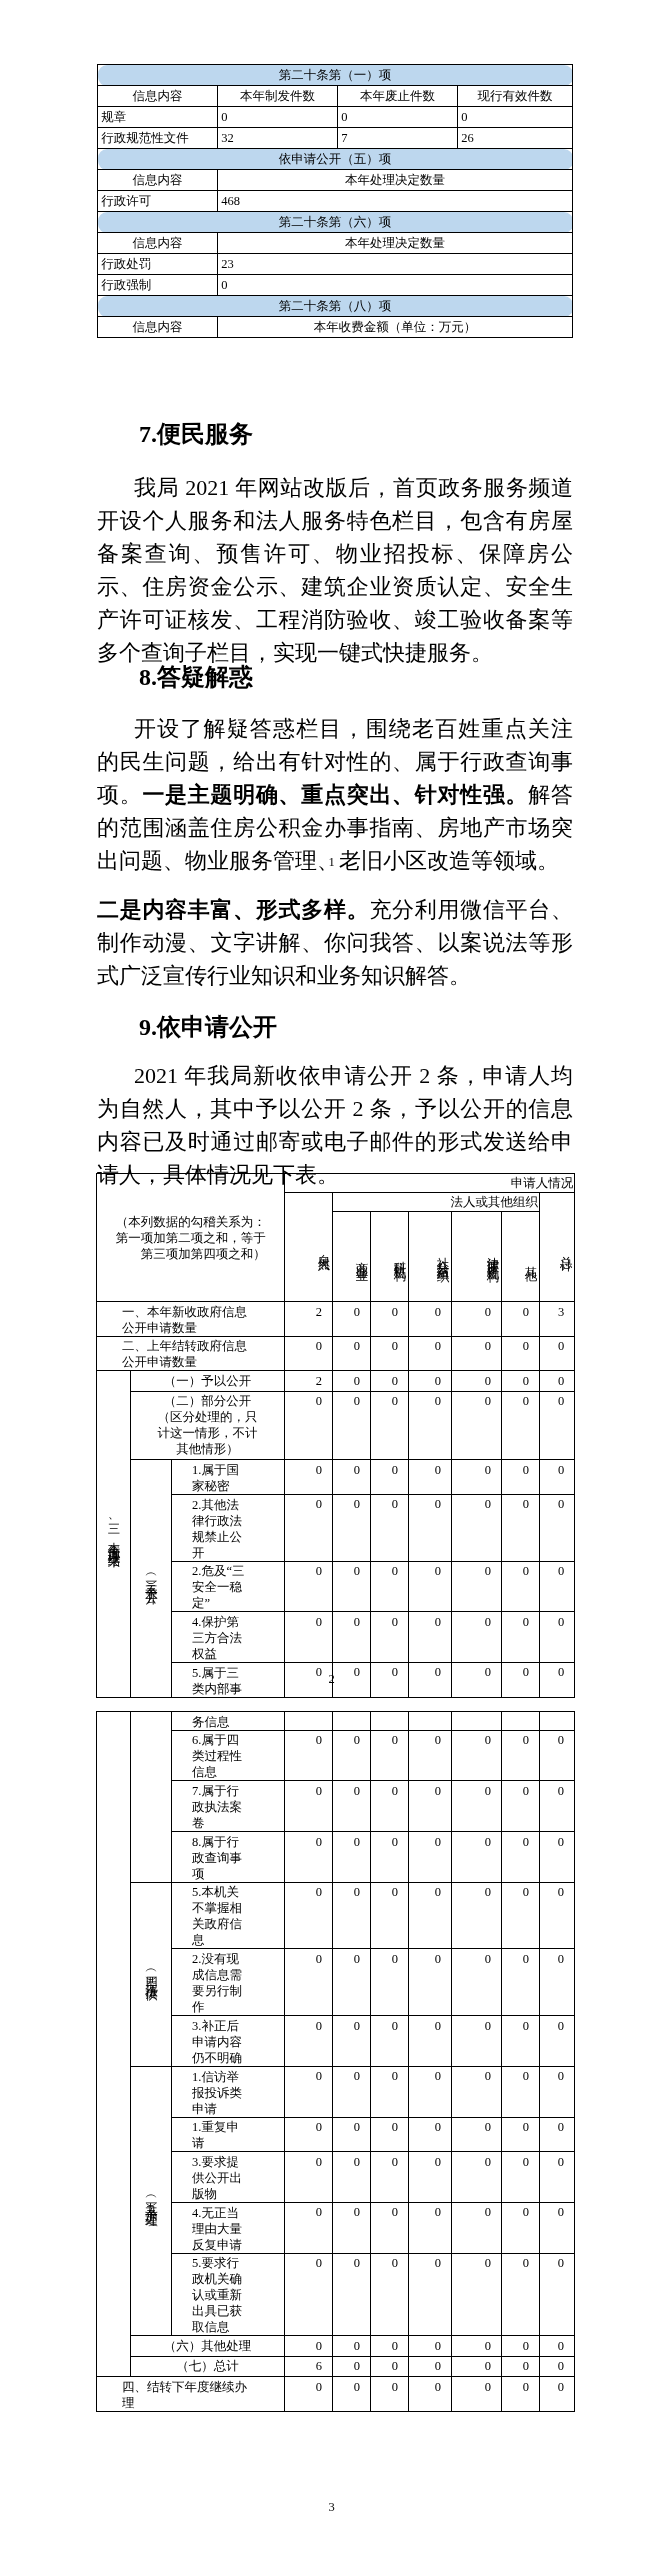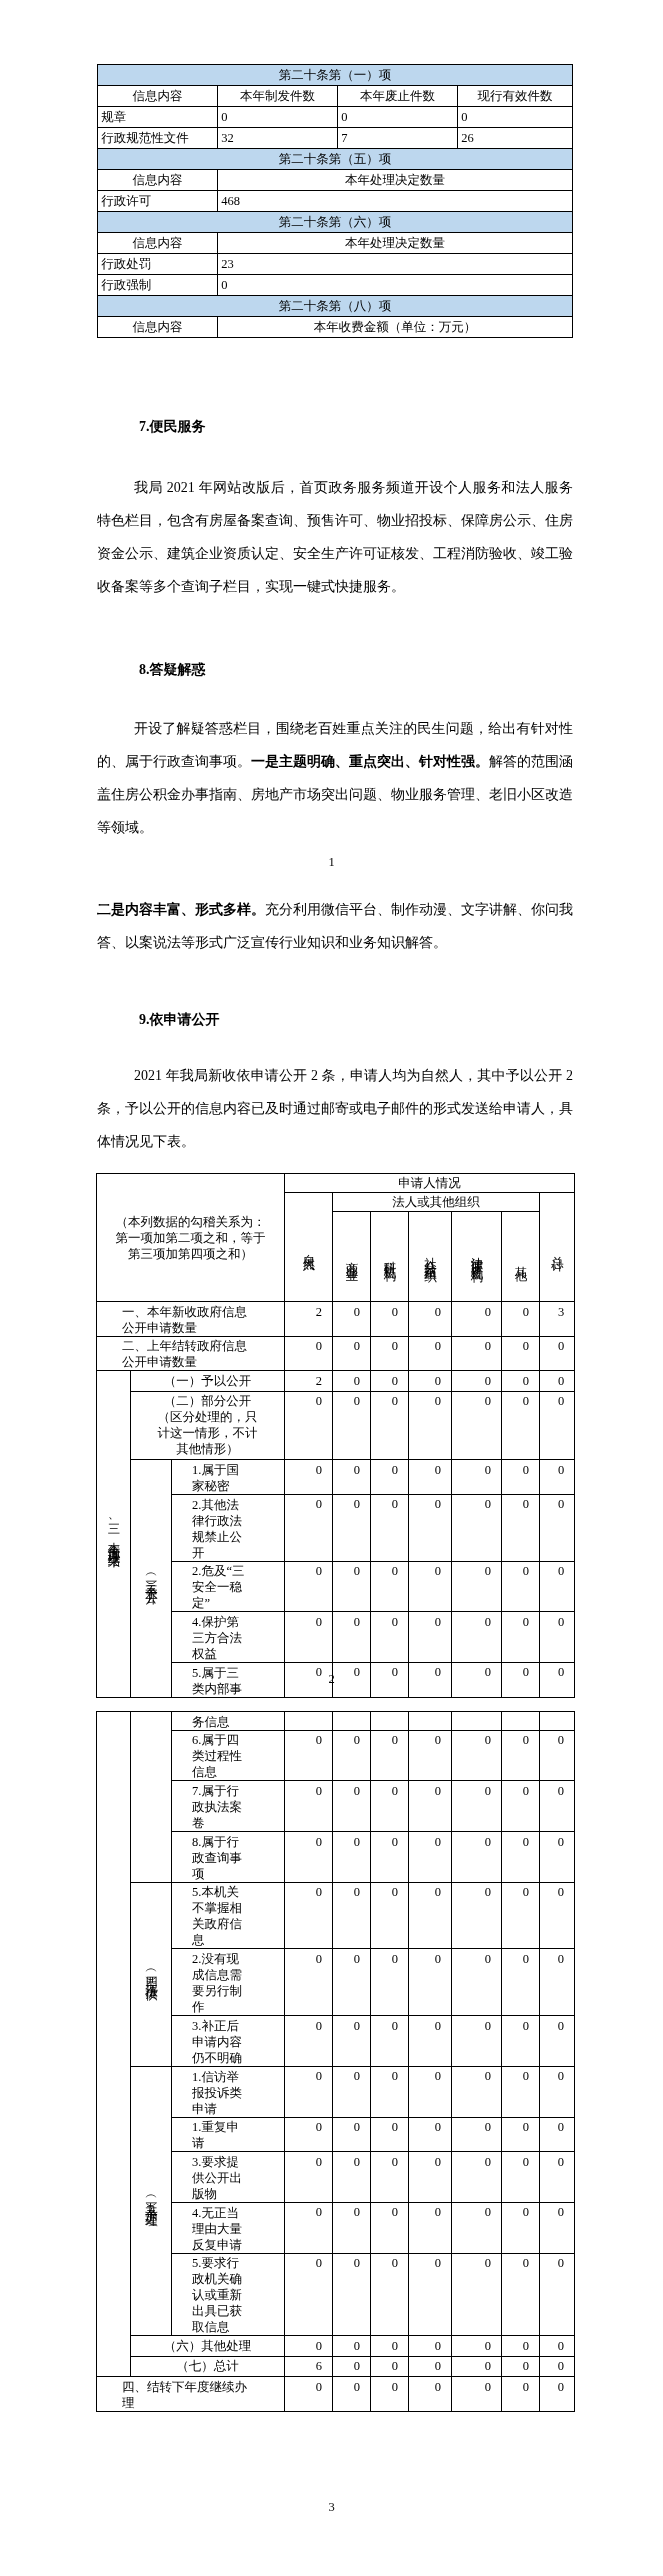--- a/index.html
+++ b/index.html
@@ -3,36 +3,36 @@
 <meta charset="utf-8">
 <style>
   html,body{margin:0;padding:0;background:#ffffff;}
   .sheet{position:relative;width:663px;height:2576px;background:#fff;
          font-family:"Liberation Serif","DejaVu Serif",serif;color:#000;overflow:hidden;}
   table{border-collapse:collapse;table-layout:fixed;}
   td{border:0.8px solid #000;overflow:hidden;}
 
   
   .t20{position:absolute;left:97px;top:64px;width:476px;border:1.7px solid #000;}
-  .t20 td{font-size:12.5px;height:20px;padding:0 3.3px;line-height:14.2px;}
+  .t20 td{font-size:12.5px;height:20px;padding:0 3.3px;line-height:14.2px;border-radius:9px;}
   .t20 .sec{background:#BDD7EE;text-align:center;}
   .t20 .ch{text-align:center;}
   .t20 .val{text-align:left;}
 
   
-  .h{position:absolute;left:139px;font-size:14px;font-weight:bold;white-space:nowrap;}
-  .para{position:absolute;left:97px;width:476px;font-size:14px;line-height:33px;
+  .h{position:absolute;left:139px;font-size:24px;font-weight:bold;white-space:nowrap;}
+  .para{position:absolute;left:97px;width:476px;font-size:22px;line-height:33px;
         text-align:justify;text-justify:inter-character;}
   .ind{text-indent:37px;}
   .pageno{position:absolute;left:0;width:663px;text-align:center;font-size:12.5px;}
 
   
   .bt{position:absolute;left:96px;width:479px;border:1.7px solid #000;}
   .bt td{font-size:12.5px;}
-  .hc td{text-align:center;vertical-align:middle;line-height:16px;}
+  .hc td{text-align:right;vertical-align:middle;line-height:16px;}
   .corner{padding:0 18.4px;margin-left:30px;}
   .vert{writing-mode:vertical-rl;text-orientation:mixed;display:inline-block;
         letter-spacing:2.5px;line-height:15px;}
   .vcell{text-align:center;vertical-align:middle;}
   .lblL{text-align:left;vertical-align:top;padding:1.7px 27px 0 25px;line-height:16px;}
   .lblC{text-align:center;vertical-align:top;padding:1.7px 22px;line-height:16px;}
   .lblI{text-align:left;vertical-align:top;padding:1.7px 37px 0 20px;line-height:16px;}
   .bt .num{text-align:right;vertical-align:top;padding:2.5px 10px 0 0;}
 </style>
 </head>
@@ -63,21 +63,21 @@
       <td class="val">0</td>
       <td class="val">0</td>
         </tr>
     <tr>
       <td class="val">行政规范性文件</td>
       <td class="val">32</td>
       <td class="val">7</td>
       <td class="val">26</td>
         </tr>
     <tr>
-      <td class="sec" colspan="4">第二十条第（五）项</td>
+      <td class="sec" colspan="4">依申请公开（五）项</td>
         </tr>
     <tr>
       <td class="ch">信息内容</td>
       <td class="ch" colspan="3">本年处理决定数量</td>
         </tr>
     <tr>
       <td class="val">行政许可</td>
       <td class="val" colspan="3">468</td>
         </tr>
     <tr>

